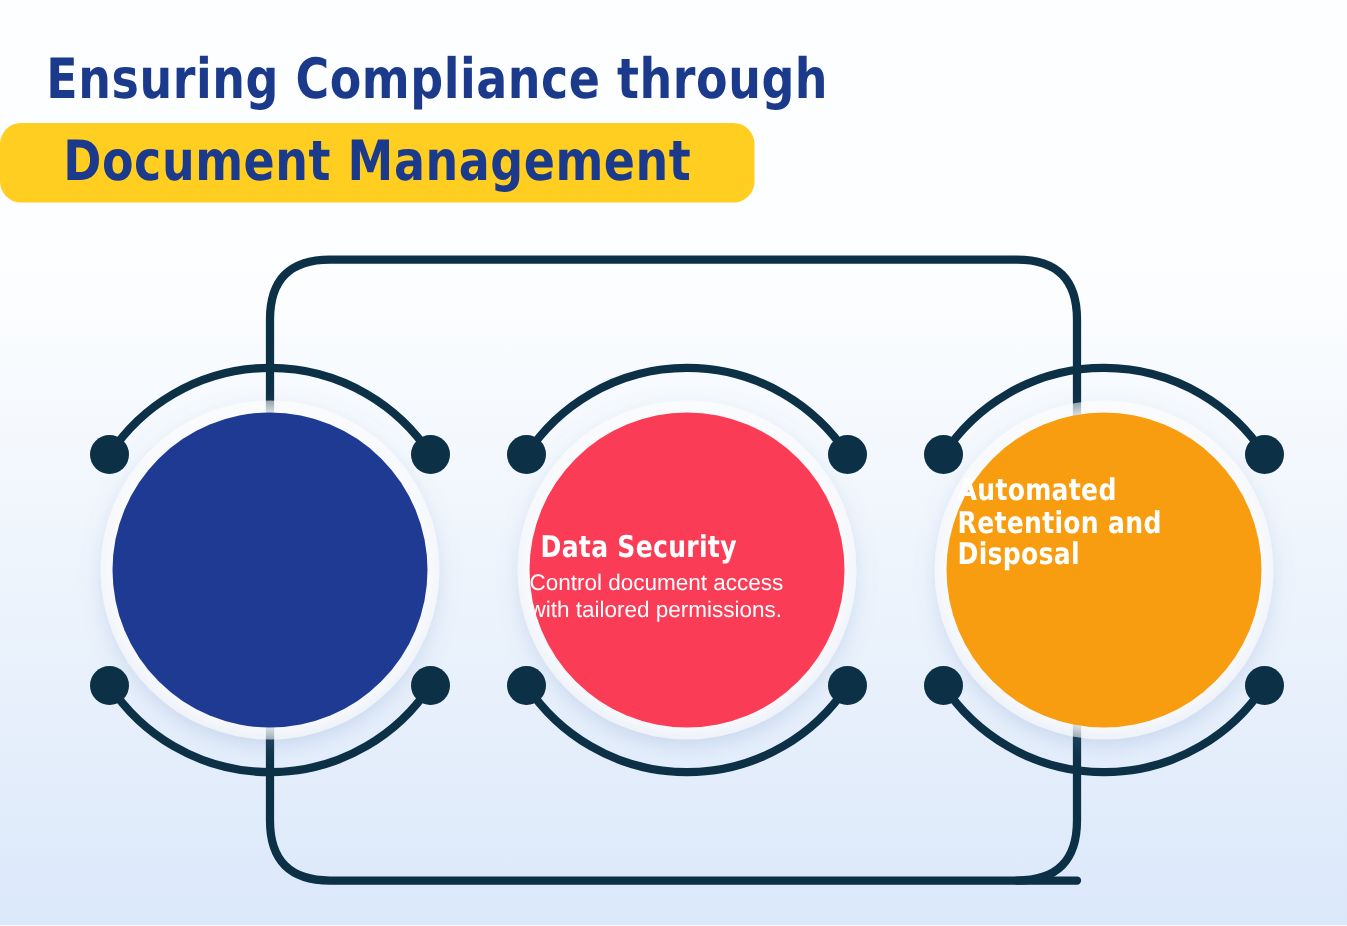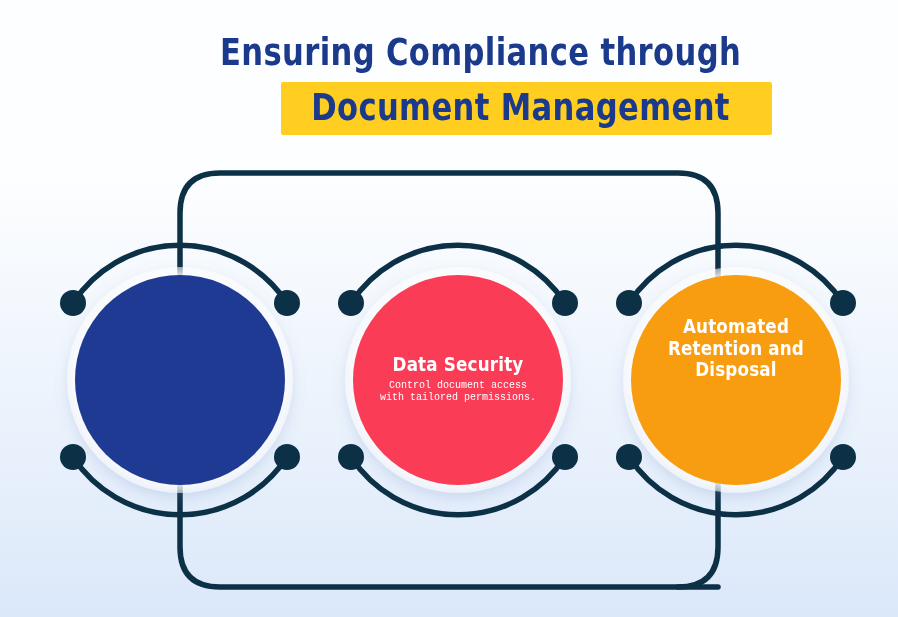--- a/index.html
+++ b/index.html
@@ -20,41 +20,41 @@
     background: linear-gradient(to bottom, #fdfeff 0%, #fbfdff 28%, #f2f7fd 52%, #e6effb 78%, #dbe8fa 100%);
     overflow: hidden;
   }
 
   
   #title-block {
     position: absolute;
     top: 34px;
     left: 0;
     width: 772px;
-    text-align: right;
+    text-align: left;
   }
   .title-line1 {
     font-family: "DejaVu Sans Condensed", "Liberation Sans Narrow", "Liberation Sans", sans-serif;
     font-weight: bold;
     font-size: 37px;
     letter-spacing: 0.4px;
     color: #1b3a8c;
     line-height: 1.0;
     display: block;
     transform: scaleX(0.92);
   }
   .title-hl-wrap {
     display: block;
     margin-top: 11px;
   }
   .title-line2 {
     display: inline-block;
     background: #ffce20;
-    border-radius: 2px;
-    padding: 7px 24px 9px 12px;
+    border-radius: 14px;
+    padding: 7px 24px 9px 24px;
     font-family: "DejaVu Sans Condensed", "Liberation Sans Narrow", "Liberation Sans", sans-serif;
     font-weight: bold;
     font-size: 37px;
     letter-spacing: 0.4px;
     color: #1b3a8c;
     line-height: 1.0;
   }
   .title-line2 .t2inner {
     display: inline-block;
     transform: scaleX(0.92);
@@ -66,38 +66,38 @@
     top: 0;
     left: 0;
     width: 898px;
     height: 617px;
   }
 
   
   .node-text {
     position: absolute;
     width: 210px;
-    text-align: center;
+    text-align: left;
     color: #ffffff;
     pointer-events: none;
   }
   .node-title {
     font-family: "DejaVu Sans Condensed", "Liberation Sans Narrow", "Liberation Sans", sans-serif;
     font-weight: bold;
     font-size: 20px;
     line-height: 1.08;
     letter-spacing: 0.2px;
     margin-bottom: 4px;
     white-space: pre-line;
     transform: scaleX(0.93);
   }
   .node-desc {
-    font-family: Liberation Mono, monospace;
+    font-family: Liberation Sans, sans-serif;
     font-weight: normal;
-    font-size: 10px;
+    font-size: 15px;
     line-height: 1.24;
     white-space: pre-line;
   }
   #node-text-0 { left: 75px;  top: 341px; }
   #node-text-1 { left: 353px; top: 354px; }
   #node-text-2 { left: 631px; top: 316px; }
 </style>
 </head>
 <body>
 

